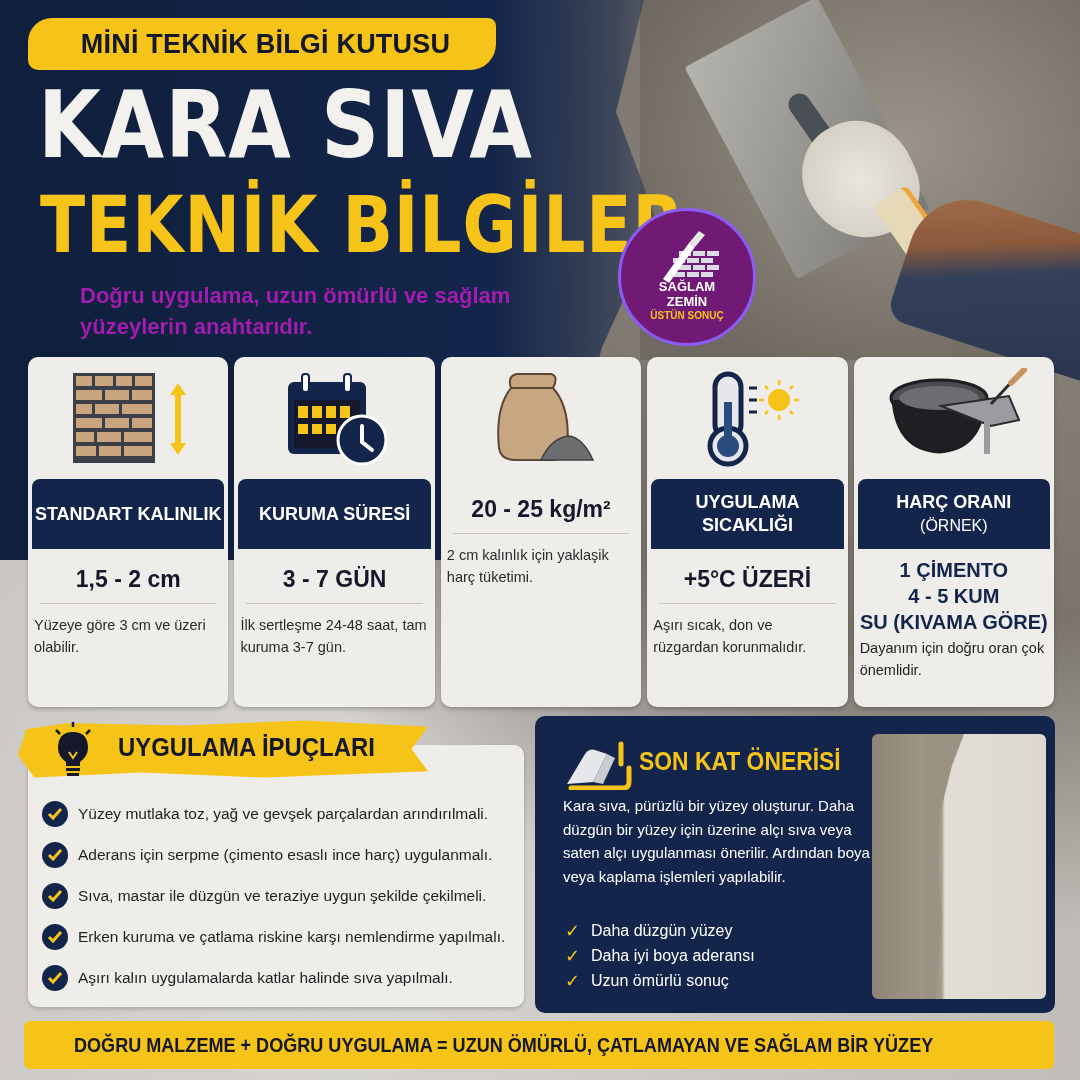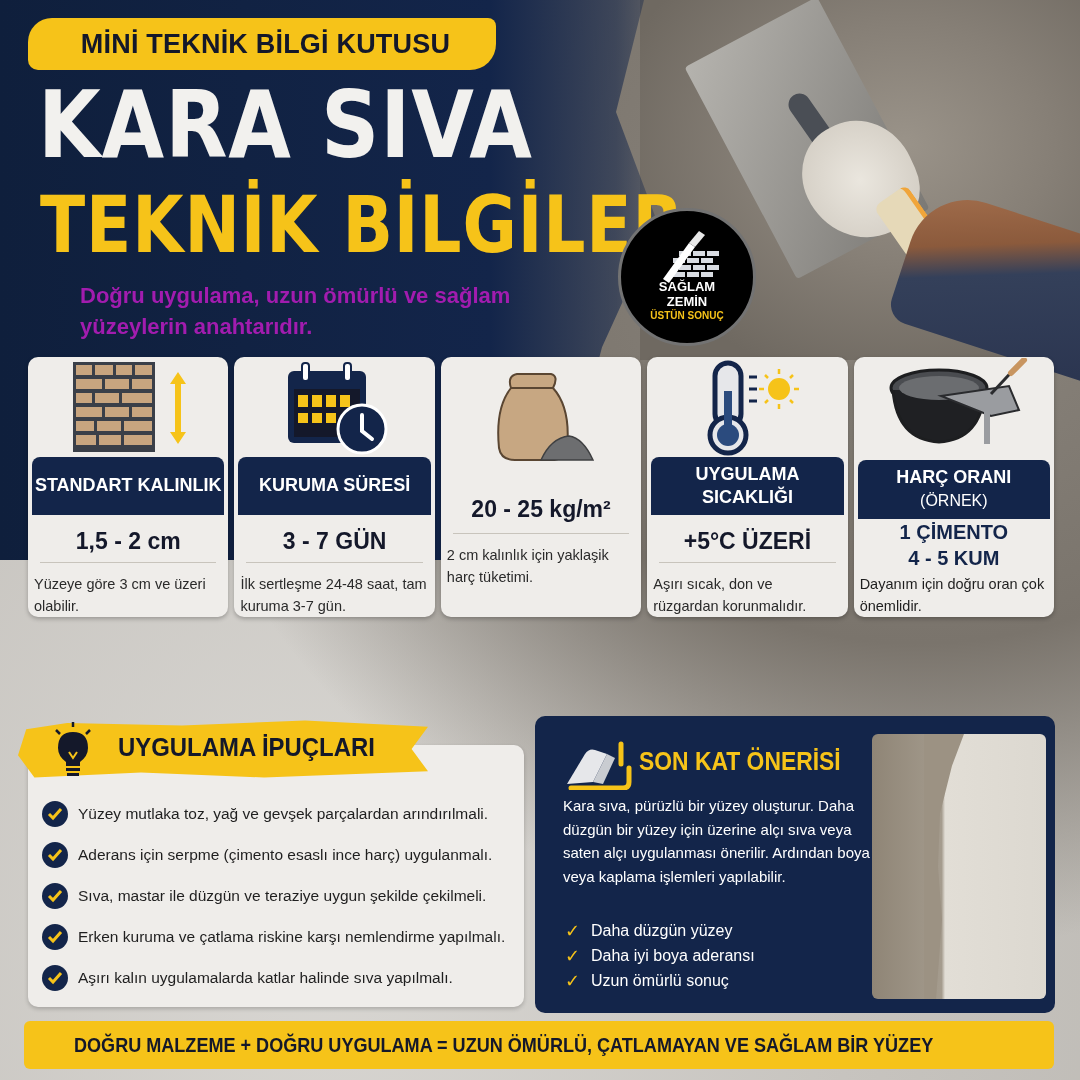--- a/index.html
+++ b/index.html
@@ -72,31 +72,31 @@
     line-height: 1;
   }
   .subtitle {
     position: absolute; left: 44px; top: 280px; width: 440px;
     font-size: 22px; line-height: 31px; color: #a21caf; font-weight: 600; margin-left: 36px;
   }
 
   
   .badge {
     position: absolute; left: 618px; top: 208px; width: 138px; height: 138px;
-    border-radius: 50%; background: #000000; border: 3px solid #737373;
+    border-radius: 50%; background: #701a75; border: 3px solid #8b5cf6;
     display: flex; flex-direction: column; align-items: center; justify-content: flex-end;
     padding-bottom: 20px;
   }
   .badge .icon { position: absolute; top: 18px; left: 38px; }
   .badge .l1, .badge .l2 { color: #fff; font-weight: 700; font-size: 13px; line-height: 15px; }
   .badge .l3 { color: #f6c319; font-weight: 700; font-size: 10px; line-height: 14px; }
 
   
   .cards {
-    position: absolute; left: 28px; top: 357px; width: 1026px; height: 260px;
+    position: absolute; left: 28px; top: 357px; width: 1026px; height: 350px;
     display: flex; gap: 6px;
   }
   .card {
     flex: 1; background: #efedea; border-radius: 10px;
     display: flex; flex-direction: column; align-items: center; overflow: hidden;
     box-shadow: 0 2px 4px rgba(0,0,0,0.25);
   }
   .card .ico { height: 122px; width: 100%; display: flex; align-items: center; justify-content: center; }
   .card .band {
     width: calc(100% - 8px); height: 70px; background: #13254a; border-radius: 8px 8px 0 0;
@@ -104,21 +104,21 @@
     color: #fff; font-weight: 700; font-size: 18px; line-height: 23px; text-align: center;
   }
   .card .band .sub { font-weight: 400; font-size: 16px; }
   .card .value {
     margin-top: 12px; font-size: 23px; font-weight: 800; color: #14182a; height: 36px;
     display: flex; align-items: center;
   }
   .card .divider { width: 88%; height: 1px; background: #c8c4bc; margin: 6px 0 10px; }
   .card .note { font-size: 14.5px; line-height: 22px; color: #2a2a2a; text-align: left; padding: 0 6px; }
   .card.mix .value-multi {
-    margin-top: 0; text-align: center; font-size: 20px; font-weight: 800; color: #13254a; line-height: 26px;
+    margin-top: 8px; text-align: center; font-size: 20px; font-weight: 800; color: #13254a; line-height: 26px;
   }
   .card.mix .note { margin-top: 2px; color: #1e1e1e; }
 
   
   .tips-box {
     position: absolute; left: 28px; top: 745px; width: 496px; height: 262px;
     background: #efedea; border-radius: 10px; box-shadow: 0 2px 4px rgba(0,0,0,0.2);
   }
   .tips-brush {
     position: absolute; left: 18px; top: 718px; width: 410px; height: 62px;
@@ -343,20 +343,21 @@
         <line x1="108" y1="52" x2="108" y2="86" stroke="#9a9ca0" stroke-width="6"></line>
       </svg>
     </div>
     <div class="band">
       <span>HARÇ ORANI</span>
       <span class="sub">(ÖRNEK)</span>
     </div>
     <div class="value-multi">
       <div>1 ÇİMENTO</div>
       <div>4 - 5 KUM</div>
+      <div>SU (KIVAMA GÖRE)</div>
     </div>
     <div class="note">Dayanım için doğru oran çok önemlidir.</div>
   </div>
 </div>
 
 <div class="tips-box"></div>
 <div class="tips-brush"></div>
 <svg class="bulb" width="42" height="56" viewBox="0 0 42 56">
   <g stroke="#14182a" stroke-width="2.5">
       <line x1="21" y1="0" x2="21" y2="5"></line>

